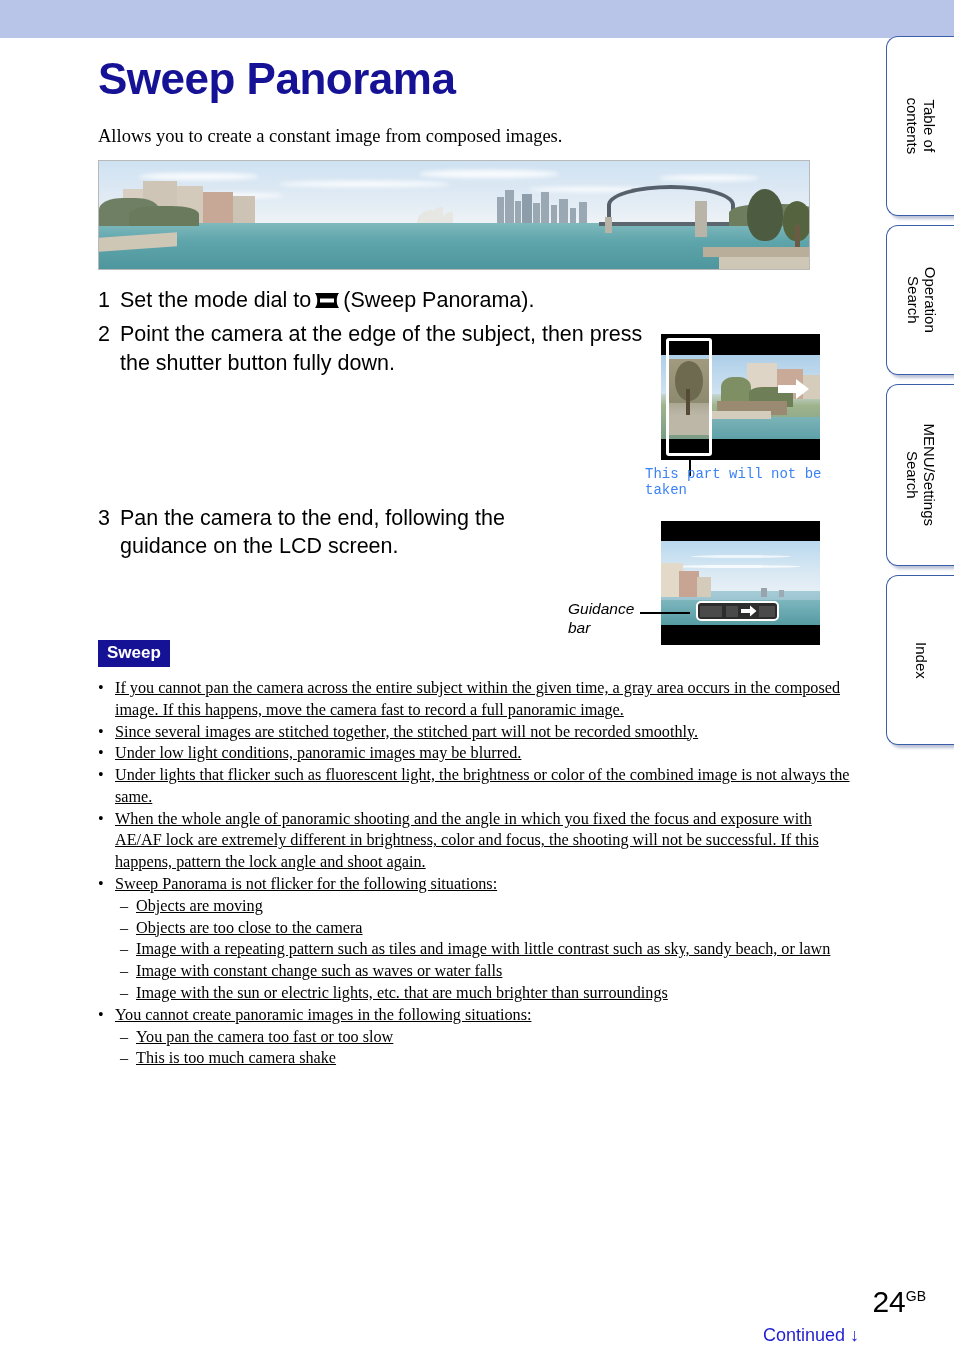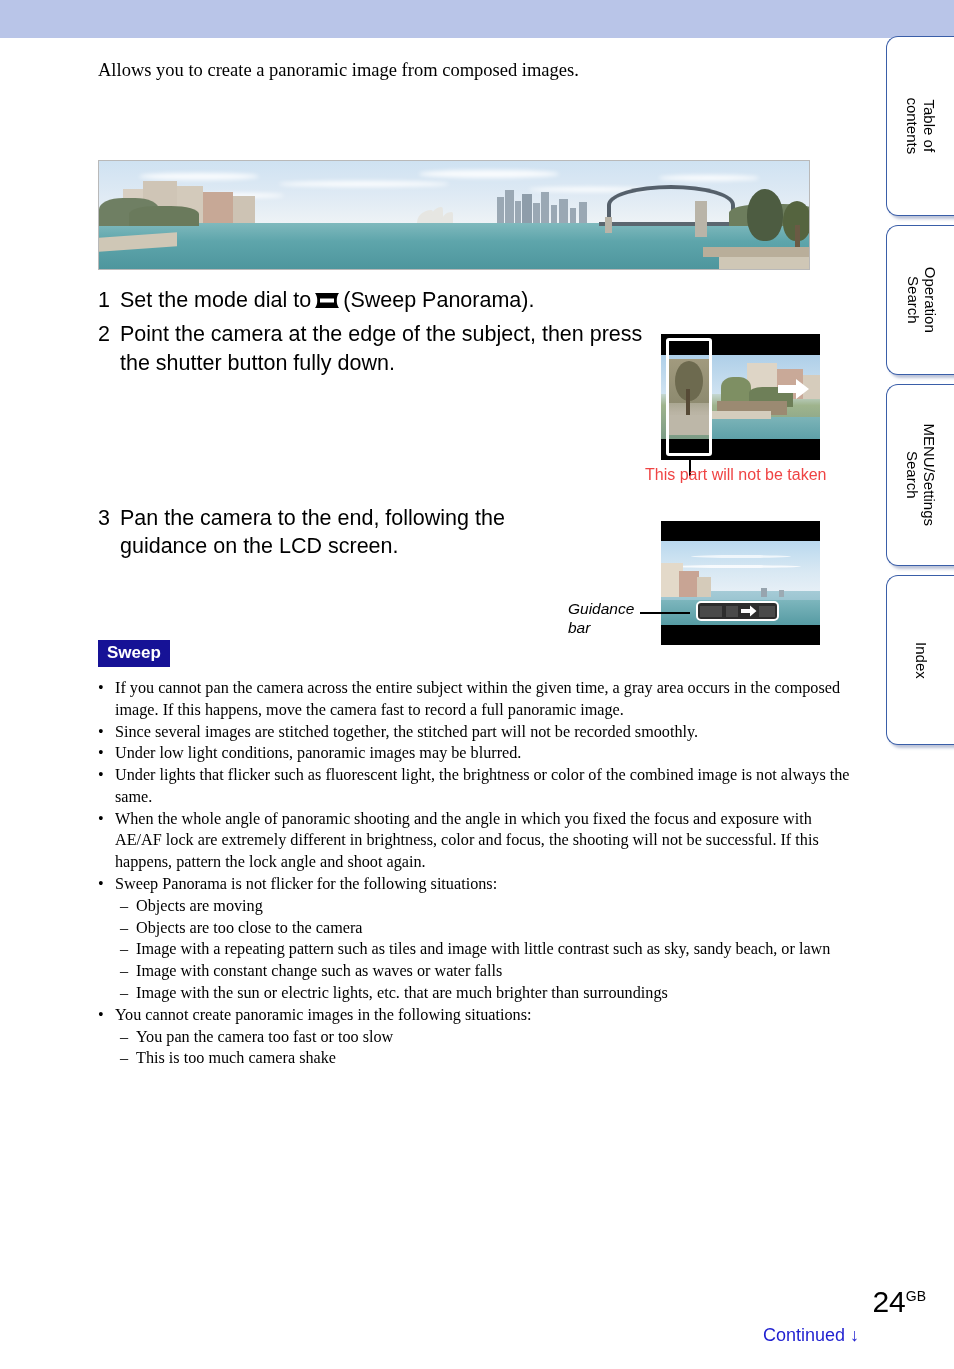--- a/index.html
+++ b/index.html
@@ -133,21 +133,21 @@
   }
   .arrow-white {
     position:absolute; right:14px; top:46px;
     width:0;height:0;
   }
   .lead2 {
     position:absolute; left:28px; top:126px; width:2px; height:16px; background:#000;
   }
   .cap2 {
     position:absolute; left:645px; top:466px; width:220px;
-    font-family:Liberation Sans, sans-serif; font-size:16px; color:#ef4444;
+    font-family:Liberation Mono, monospace; font-size:14px; color:#3b82f6;
   }
 
   
   .fig3 { position:absolute; left:661px; top:521px; width:159px; height:124px; background:#000; }
   .fig3 .photo {
     position:absolute; left:0; top:20px; width:159px; height:84px; overflow:hidden;
     background: linear-gradient(180deg,#bcd9ef 0%,#dbe9f4 45%,#a9cdd8 56%,#7fb4c2 100%);
   }
   .gbar {
     position:absolute; left:35px; top:80px; width:83px; height:20px;
@@ -167,21 +167,21 @@
     background:#161296; color:#ffffff;
     font-family:"Liberation Sans", sans-serif; font-weight:bold; font-size:17px;
     padding: 3px 9px 4px 9px;
   }
   .notes-body {
     position:absolute; left:98px; top:678px; width:760px;
     font-family:"Liberation Serif", serif; font-size:16.2px; line-height:1.345; color:#000;
   }
   .nrow { display:flex; }
   .nrow .bl { flex:0 0 17px; }
-  .nrow .bt { flex:1; }
+  .nrow .bt { flex:1;text-decoration:underline; }
   .sub { margin-left: 22px; }
   .sub .bl { flex:0 0 16px; }
 
   
   .pagenum {
     position:absolute; right:28px; top:1285px;
     font-family:"Liberation Sans", sans-serif; font-size:30px; color:#000;
   }
   .pagenum sup { font-size:14px; vertical-align: super; }
   .continued {
@@ -209,21 +209,22 @@
       <span class="tlabel" style="white-space: pre;">MENU/Settings
 Search</span>
     </div>
     <div class="tab tab-index">
       <span class="tlabel" style="white-space: pre;">Index</span>
     </div>
   </div>
 
   <div class="content">
 
-    <p class="intro">Allows you to create a panoramic image from composed images.</p>
+    <h1 class="title">Sweep Panorama</h1>
+    <p class="intro">Allows you to create a constant image from composed images.</p>
 
     <div class="hero">
       <div class="sky"></div>
       <div class="water"></div>
 
       <div class="cloudwisp" style="left:40px;top:12px;width:120px;height:7px;"></div>
       <div class="cloudwisp" style="left:180px;top:20px;width:170px;height:6px;"></div>
       <div class="cloudwisp" style="left:320px;top:9px;width:140px;height:8px;"></div>
       <div class="cloudwisp" style="left:430px;top:26px;width:120px;height:5px;"></div>
       <div class="cloudwisp" style="left:95px;top:32px;width:90px;height:5px;"></div>

